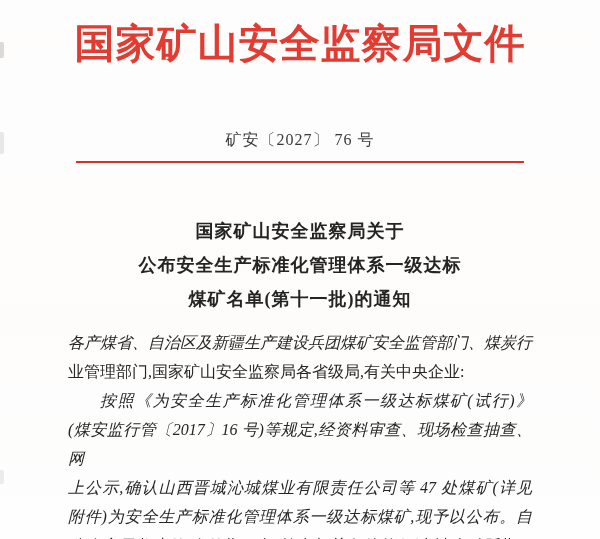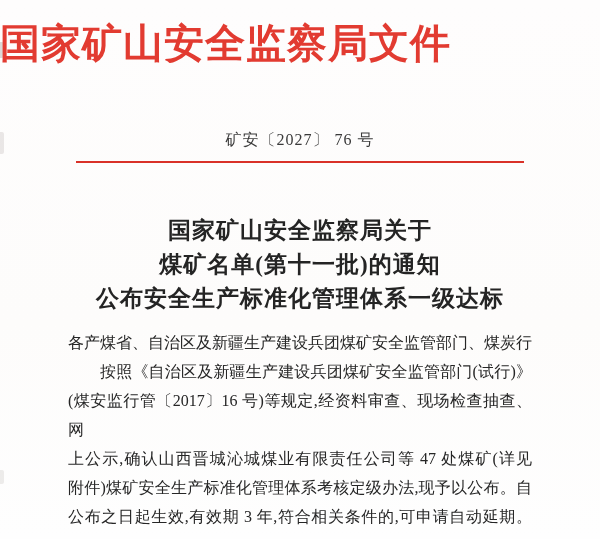--- a/index.html
+++ b/index.html
@@ -13,21 +13,21 @@
     position: relative;
     width: 600px;
     height: 539px;
     background: linear-gradient(180deg, #fefdfd 0%, #fdfcfb 60%, #fefefe 100%);
   }
   .red-header {
     position: absolute;
     top: 16px;
     left: 0;
     width: 100%;
-    text-align: left;
+    text-align: center;
     color: #e23b31;
     font-size: 40px;
     font-weight: bold;
     letter-spacing: 1px;
     white-space: nowrap;
   }
   .doc-number {
     position: absolute;
     top: 130px;
     left: 0;
@@ -45,41 +45,42 @@
     height: 2px;
     background: #d93128;
   }
   .title-block {
     position: absolute;
     top: 214px;
     left: 0;
     width: 100%;
     text-align: center;
     font-weight: bold;
-    font-size: 23px;
+    font-size: 18px;
     line-height: 34px;
     color: #242424;
     letter-spacing: 1px;
   }
   .body-block {
     position: absolute;
     top: 328px;
     left: 68px;
     width: 464px;
     font-size: 16px;
     line-height: 29px;
     color: #262626;
   }
   .body-line {
     text-align: justify;
     white-space: nowrap;
   }
   .body-line.fill {
     white-space: normal;
     text-align-last: justify;
+    font-style: italic;
   }
   .body-line.indent {
     text-indent: 2em;
   }
   
   .scan-mark {
     position: absolute;
     left: 0;
     width: 4px;
     background: rgba(120,110,105,0.25);
@@ -99,26 +100,27 @@
   <div class="scan-mark m3"></div>
 
   <div class="red-header">国家矿山安全监察局文件</div>
 
   <div class="doc-number">矿安〔2027〕 76 号</div>
 
   <div class="red-line"></div>
 
   <div class="title-block">
     <div>国家矿山安全监察局关于</div>
+    <div>公布安全生产标准化管理体系一级达标</div>
     <div>煤矿名单(第十一批)的通知</div>
-    <div>公布安全生产标准化管理体系一级达标</div>
   </div>
 
   <div class="body-block">
     <div class="body-line fill">各产煤省、自治区及新疆生产建设兵团煤矿安全监管部门、煤炭行</div>
-    <div class="body-line fill indent">按照《自治区及新疆生产建设兵团煤矿安全监管部门(试行)》</div>
+    <div class="body-line">业管理部门,国家矿山安全监察局各省级局,有关中央企业:</div>
+    <div class="body-line fill indent">按照《为安全生产标准化管理体系一级达标煤矿(试行)》</div>
     <div class="body-line fill">(煤安监行管〔2017〕16 号)等规定,经资料审查、现场检查抽查、网</div>
     <div class="body-line fill">上公示,确认山西晋城沁城煤业有限责任公司等 47 处煤矿(详见</div>
-    <div class="body-line fill">附件)煤矿安全生产标准化管理体系考核定级办法,现予以公布。自</div>
+    <div class="body-line fill">附件)为安全生产标准化管理体系一级达标煤矿,现予以公布。自</div>
     <div class="body-line fill">公布之日起生效,有效期 3 年,符合相关条件的,可申请自动延期。</div>
   </div>
 
 </div>
 
 </body></html>

